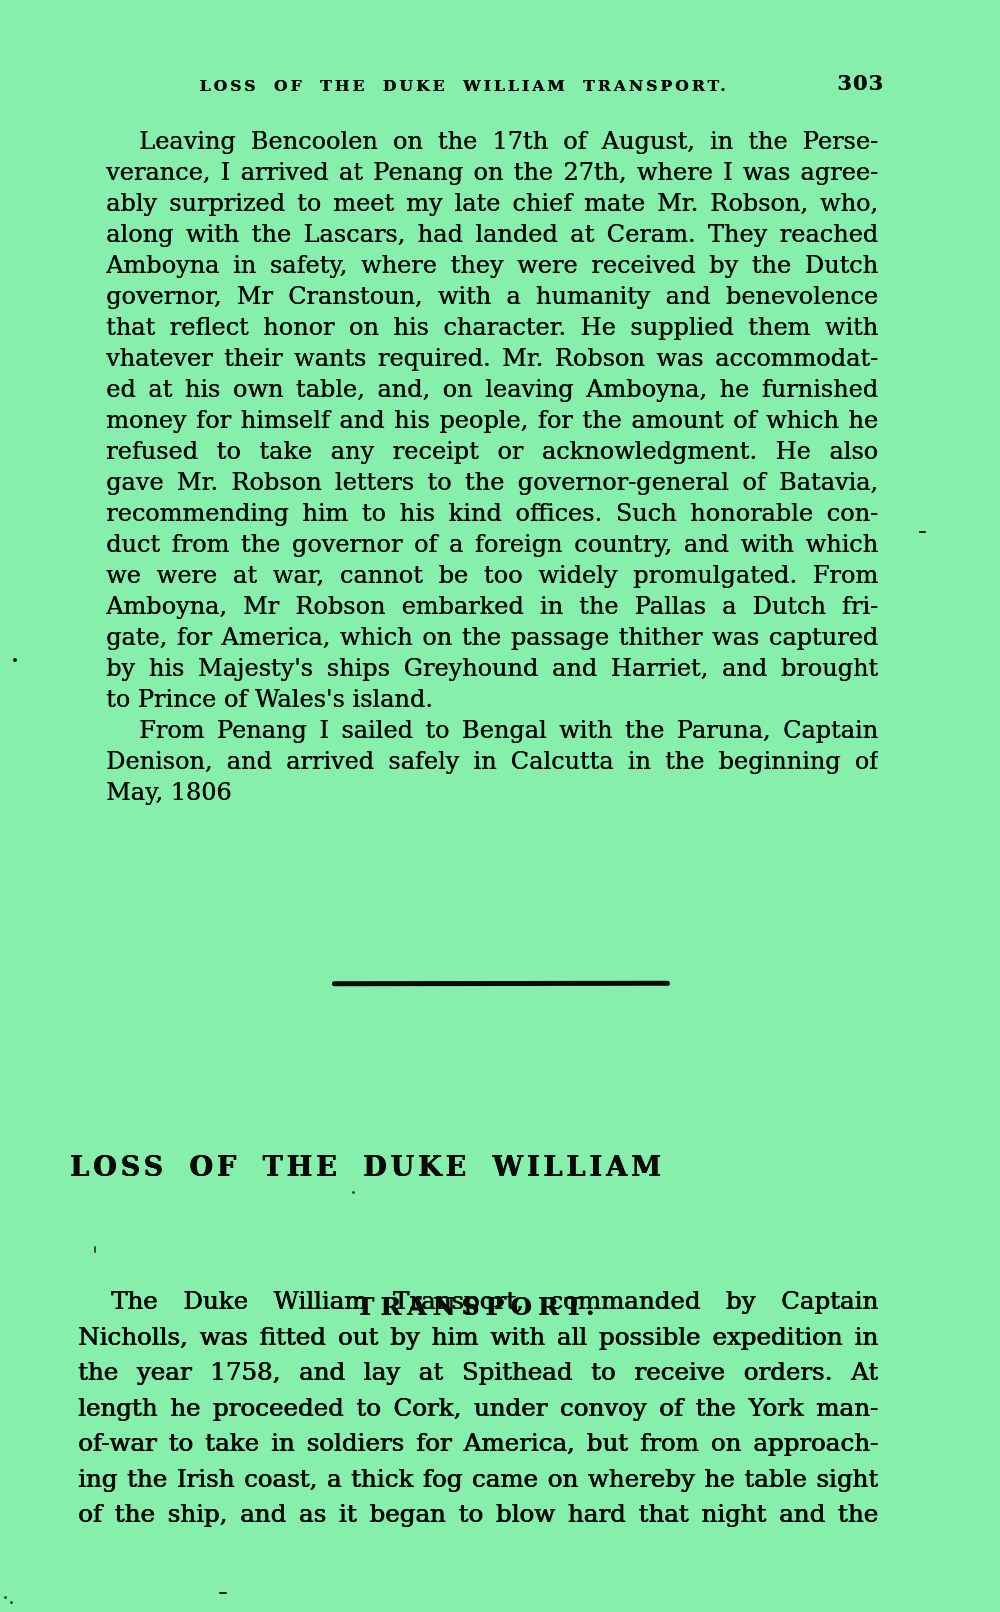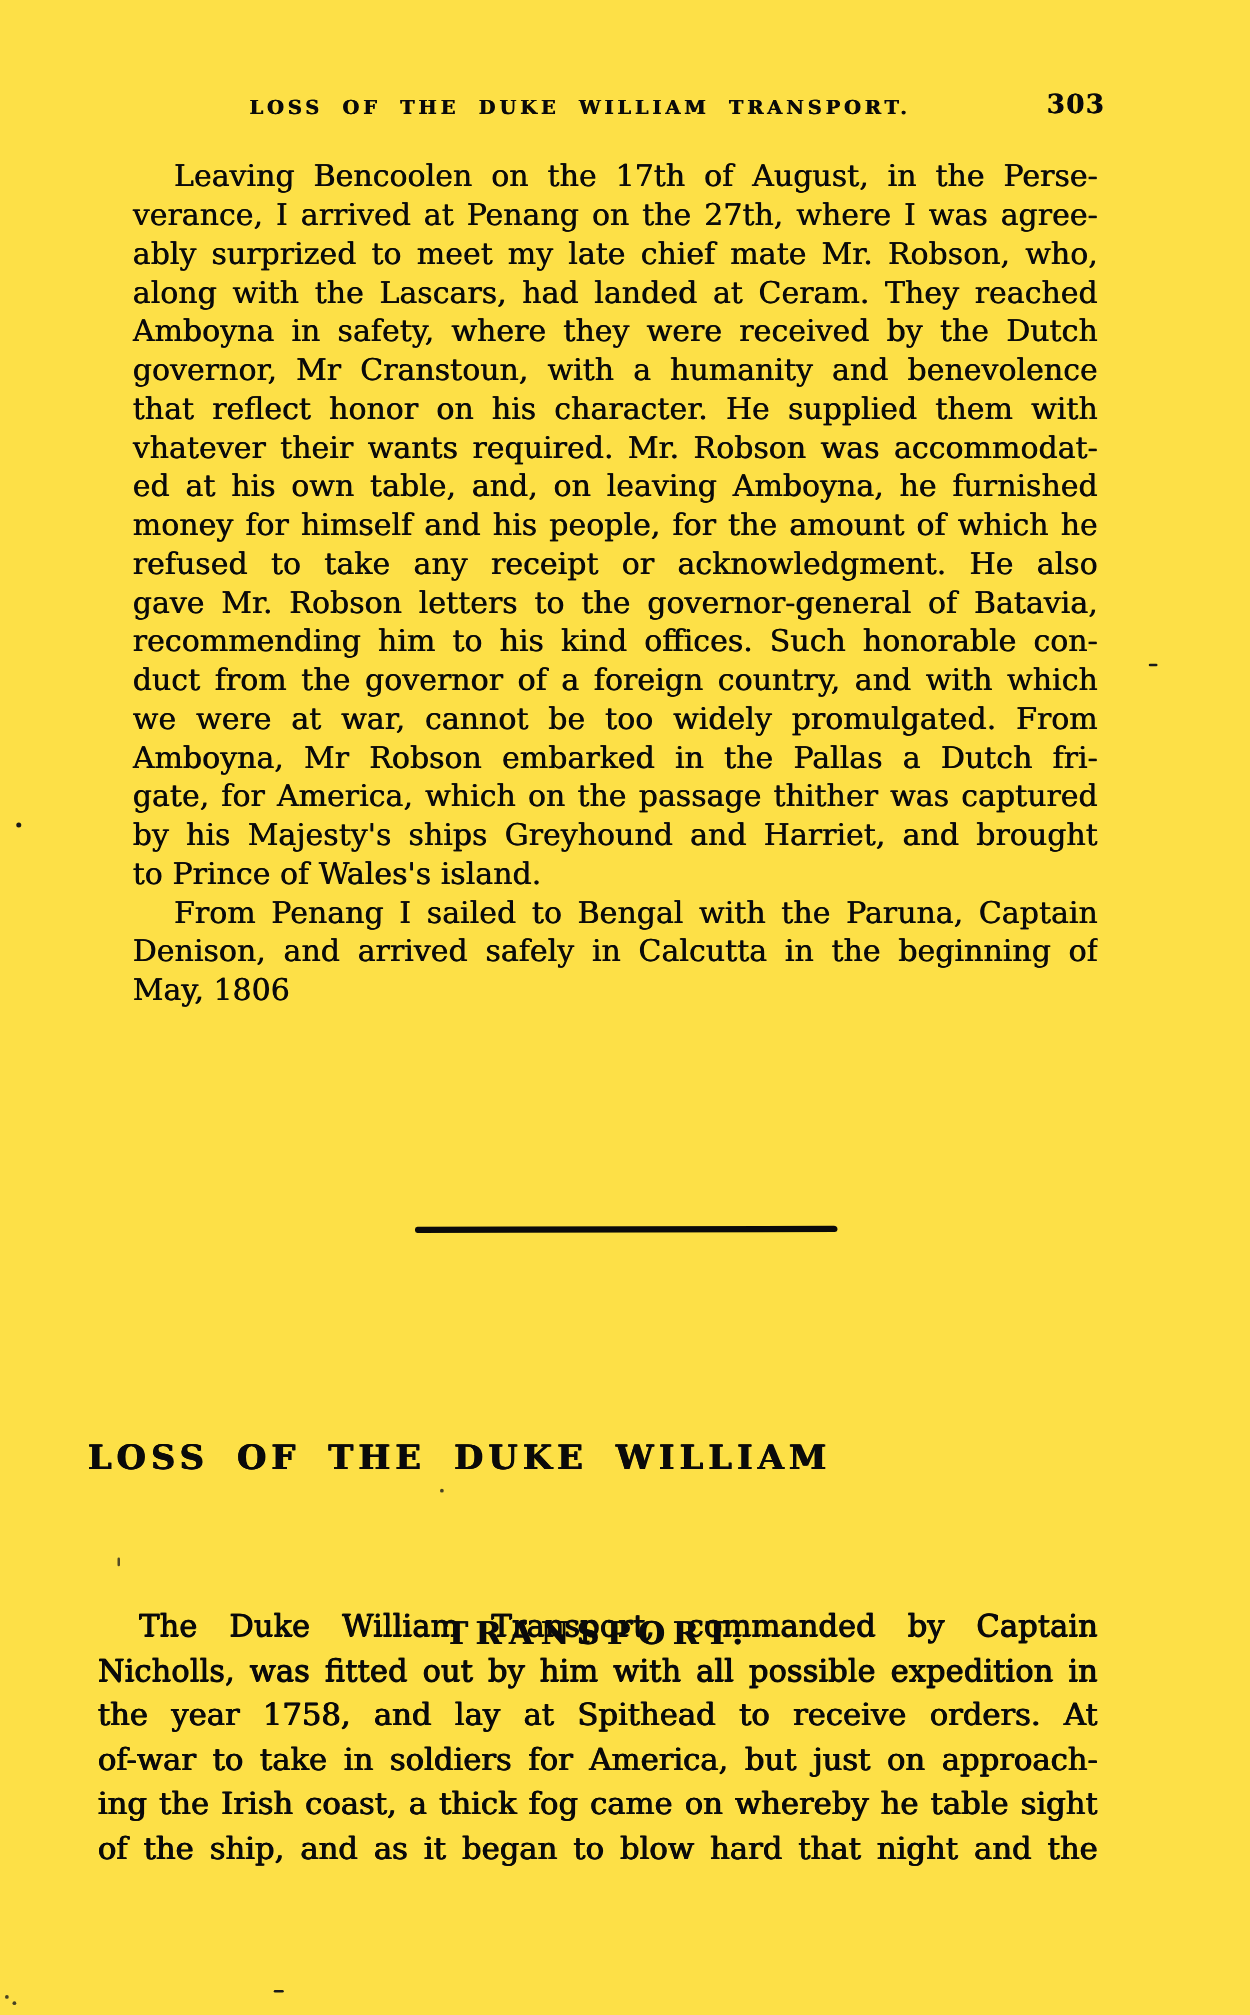--- a/index.html
+++ b/index.html
@@ -5,21 +5,21 @@
   html, body {
     margin: 0;
     padding: 0;
     background: #e9e9e9;
   }
   .page {
     position: relative;
     width: 1000px;
     height: 1612px;
     margin: 0 auto;
-    background: #fde047;
+    background: #86efac;
     color: #0a0a0a;
     font-family: "DejaVu Serif", "Liberation Serif", serif;
     overflow: hidden;
   }
   
   .ink { text-shadow: 0.45px 0 0 currentColor; }
   .ink-heavy { text-shadow: 0.7px 0 0 currentColor, 0 0.3px 0 currentColor; }
 
   .header-row {
     position: absolute;
@@ -163,21 +163,22 @@
 
   <div class="section-title ink-heavy">LOSS OF THE DUKE WILLIAM</div>
 
   <div class="section-subtitle ink">TRANSPORT.</div>
 
   <div class="body-block article-3 ink-heavy">
       <div class="para">
         <div class="line first">The Duke William Transport, commanded by Captain</div>
         <div class="line">Nicholls, was fitted out by him with all possible expedition in</div>
         <div class="line">the year 1758, and lay at Spithead to receive orders. At</div>
-        <div class="line">of-war to take in soldiers for America, but just on approach-</div>
+        <div class="line">length he proceeded to Cork, under convoy of the York man-</div>
+        <div class="line">of-war to take in soldiers for America, but from on approach-</div>
         <div class="line">ing the Irish coast, a thick fog came on whereby he table sight</div>
         <div class="line">of the ship, and as it began to blow hard that night and the</div>
       </div>
     </div>
 
   <div class="artifact a-dot" style="left:13px;  top:658px;"></div>
   <div class="artifact a-dash" style="left:919px; top:531px; width:7px;"></div>
   <div class="artifact a-dot-sm" style="left:352px; top:1191px;"></div>
   <div class="artifact a-tick" style="left:94px;  top:1246px;"></div>
   <div class="artifact a-dash" style="left:219px; top:1592px; width:8px;"></div>

